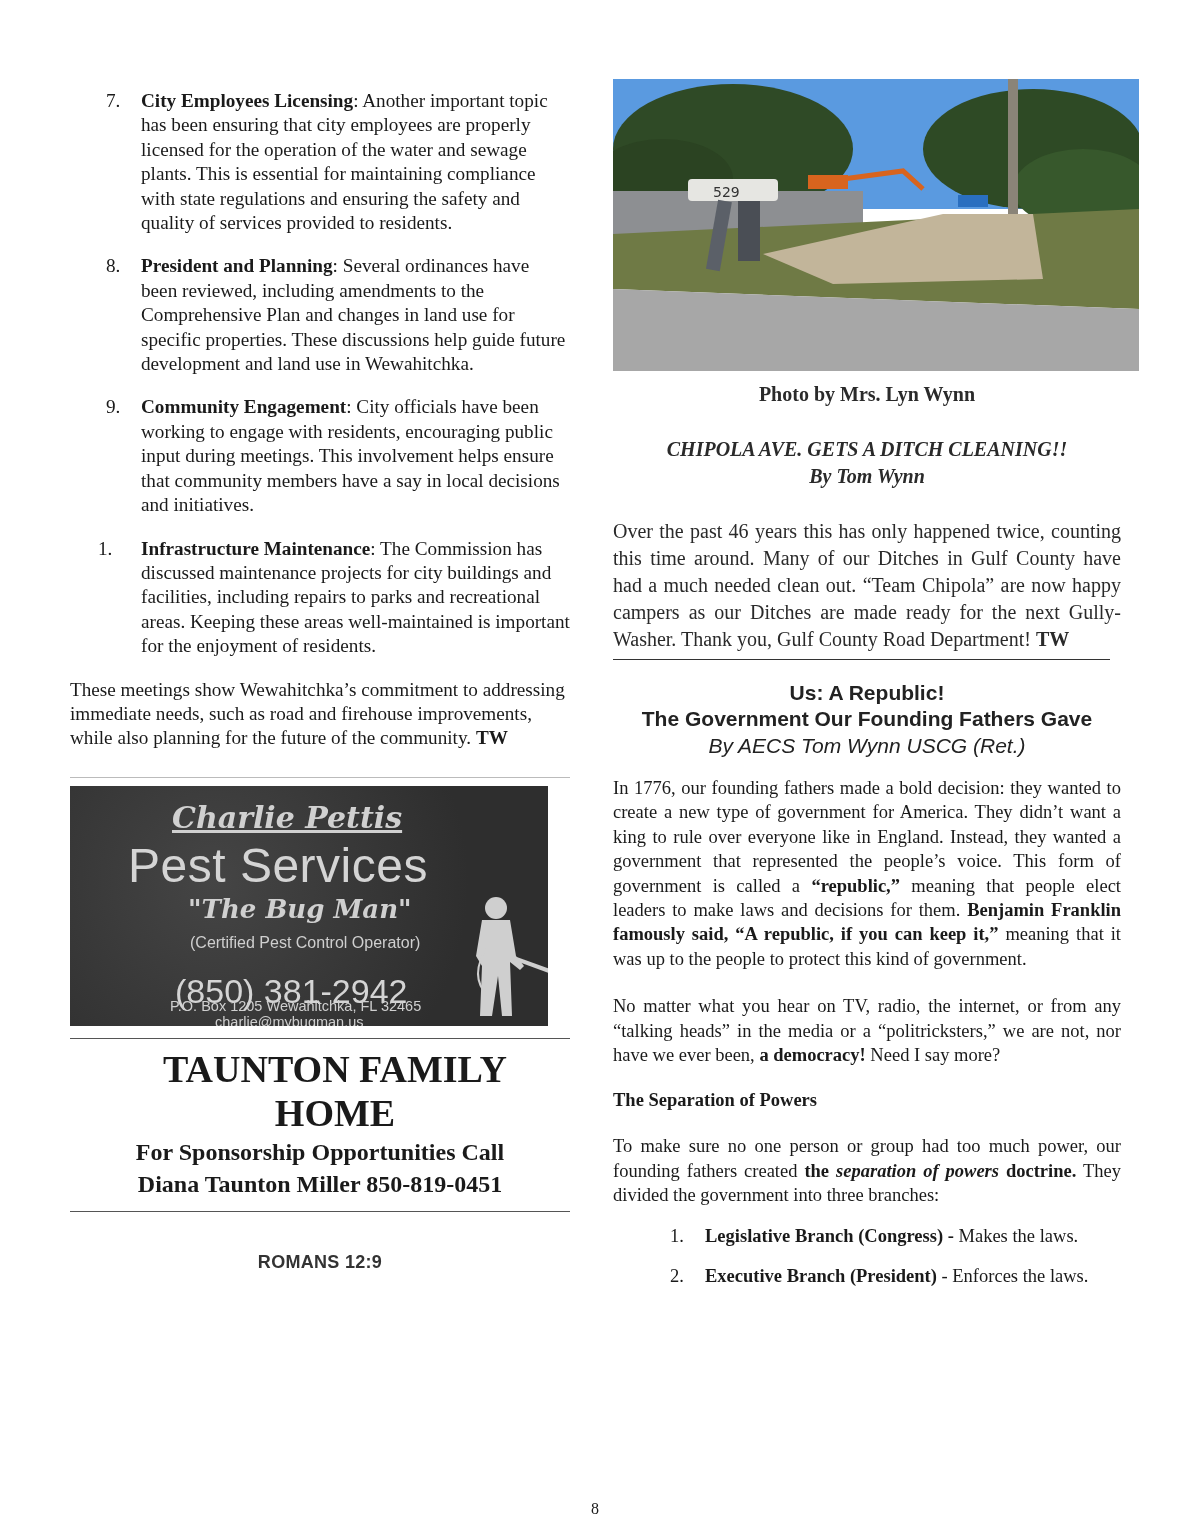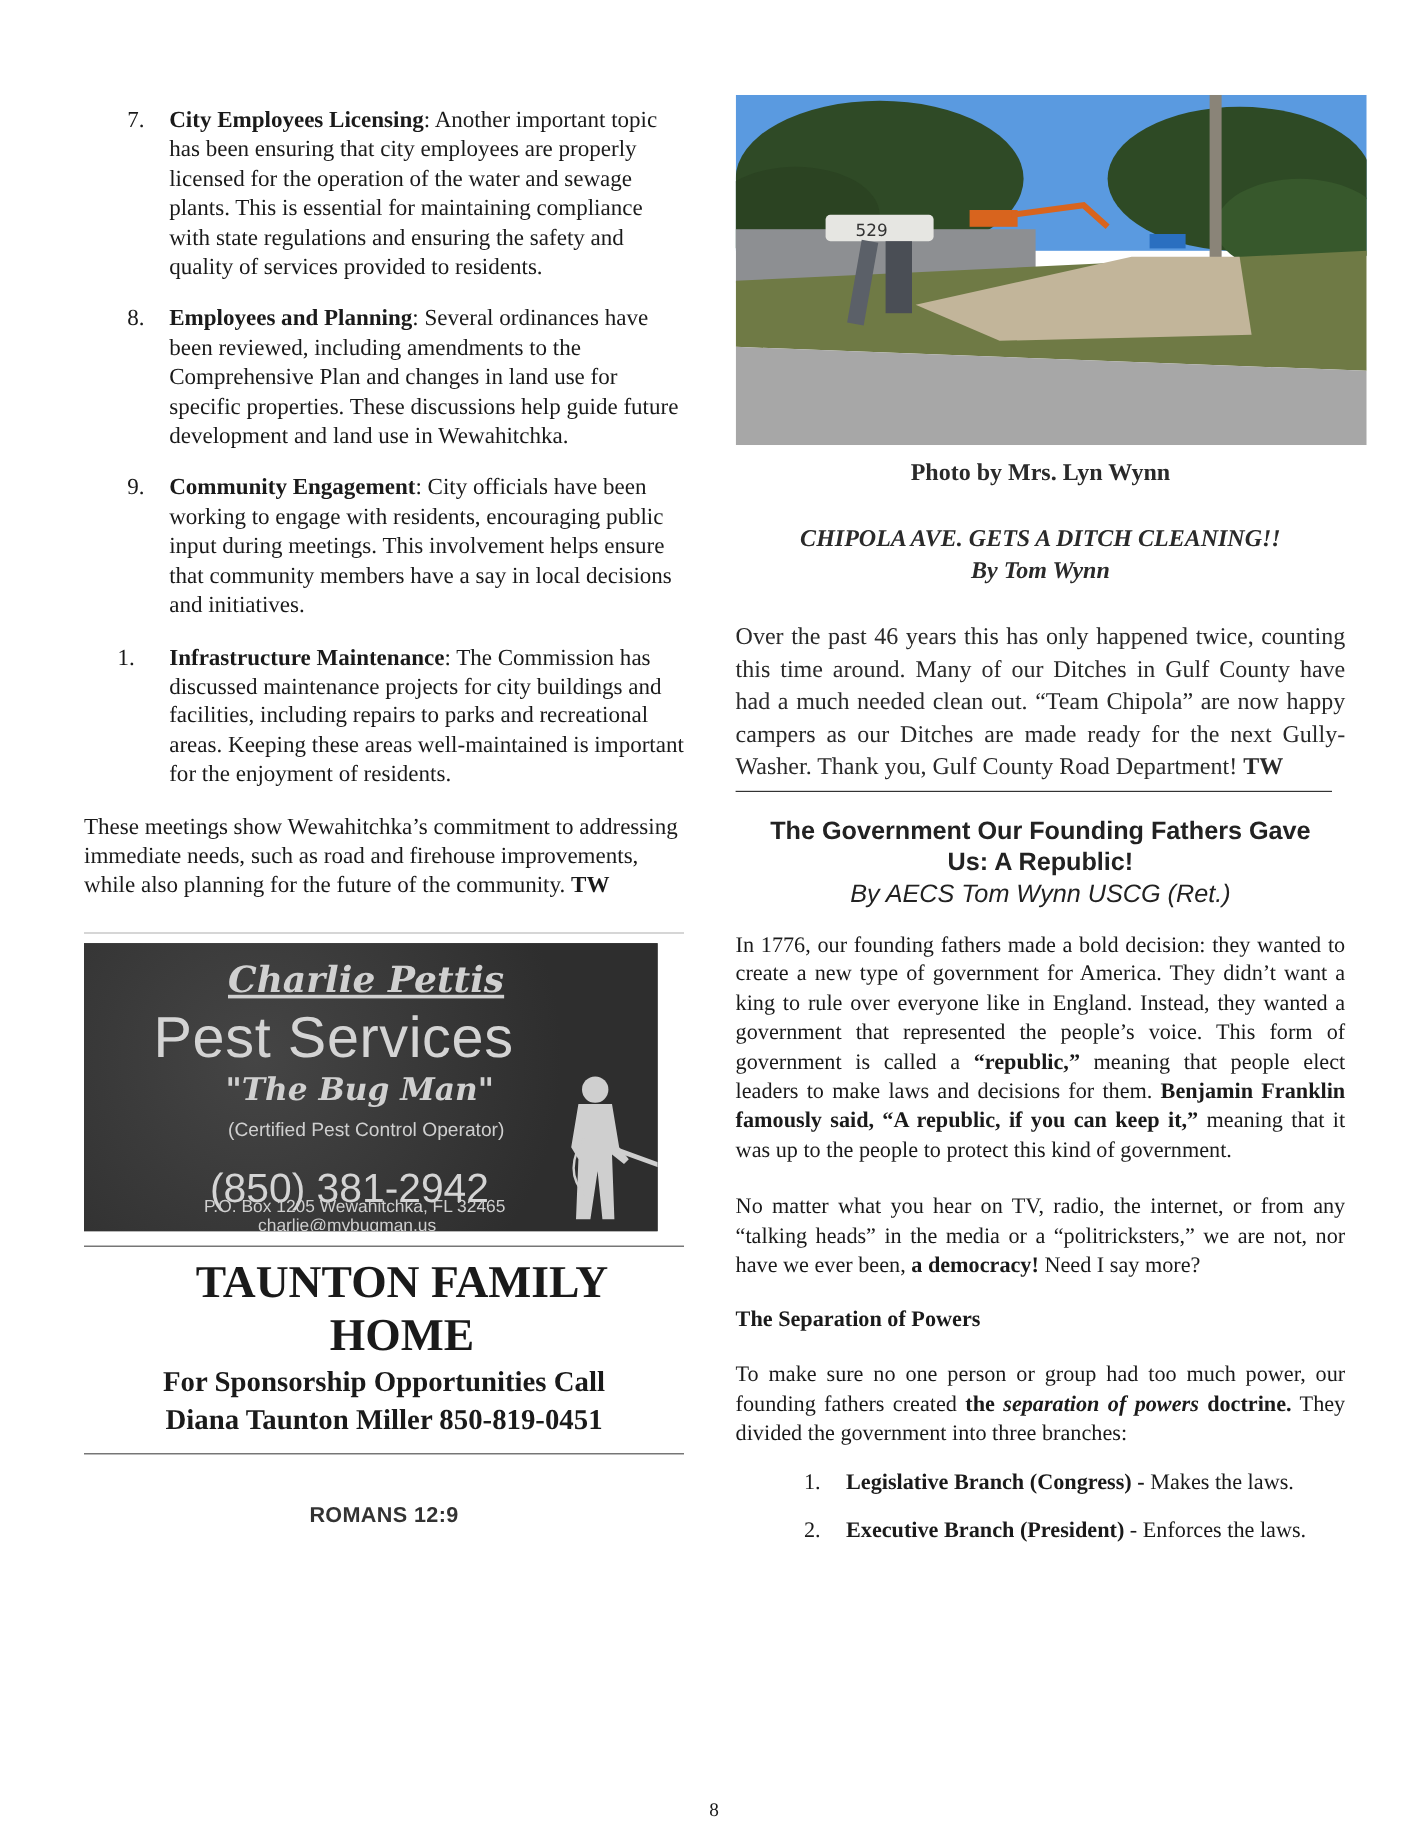--- a/index.html
+++ b/index.html
@@ -17,21 +17,21 @@
   .closing { margin-top: 19px; }
   b, .b { font-weight: bold; }
 
   .hr { border-top: 1px solid #555; height: 0; }
   .hr.light { border-top: 1px solid #bbb; }
 
   .ad-pest { margin-top: 8px; width: 478px; height: 240px; background: #3a3a3a;
              position: relative; overflow: hidden;
              background-image: radial-gradient(circle at 30% 40%, #454545 0, #2e2e2e 70%);
              color: #d6d6d6; font-family: "Liberation Sans", "DejaVu Sans", sans-serif; }
-  .ad-pest .script { position: absolute; left: 120px; top: 14px; font-family: "DejaVu Serif", serif;
+  .ad-pest .script { position: absolute; left: 102px; top: 14px; font-family: "DejaVu Serif", serif;
              font-style: italic; font-weight: bold; font-size: 30px; text-decoration: underline; color: #d0d0d0; }
   .ad-pest .big { position: absolute; left: 58px; top: 52px; font-size: 48px; color: #d4d4d4; letter-spacing: 0.5px; }
   .ad-pest .tag { position: absolute; left: 118px; top: 108px; font-family: "DejaVu Serif", serif;
              font-style: italic; font-weight: bold; font-size: 26px; color: #d0d0d0; }
   .ad-pest .cert { position: absolute; left: 120px; top: 148px; font-size: 16px; color: #cfcfcf; }
   .ad-pest .phone { position: absolute; left: 105px; top: 170px; font-size: 34px; color: #d4d4d4; margin-top: 16px; }
   .ad-pest .addr { position: absolute; left: 100px; top: 212px; font-size: 14.5px; color: #cfcfcf; }
   .ad-pest .email { position: absolute; left: 145px; top: 229px; font-size: 14.5px; color: #cfcfcf; line-height: 1; }
   .ad-pest .man { position: absolute; left: 388px; top: 110px; }
 
@@ -64,21 +64,21 @@
 
 <div class="col-left">
 
   <ol class="items serif-text">
     <li>
       <span class="num">7.</span>
       <b>City Employees Licensing</b><span>: Another important topic has been ensuring that city employees are properly licensed for the operation of the water and sewage plants. This is essential for maintaining compliance with state regulations and ensuring the safety and quality of services provided to residents.</span>
     </li>
     <li>
       <span class="num">8.</span>
-      <b>Employees and Planning</b><span>: Several ordinances have been reviewed, including amendments to the Comprehensive Plan and changes in land use for specific properties. These discussions help guide future development and land use in Wewahitchka.</span>
+      <b>President and Planning</b><span>: Several ordinances have been reviewed, including amendments to the Comprehensive Plan and changes in land use for specific properties. These discussions help guide future development and land use in Wewahitchka.</span>
     </li>
     <li>
       <span class="num">9.</span>
       <b>Community Engagement</b><span>: City officials have been working to engage with residents, encouraging public input during meetings. This involvement helps ensure that community members have a say in local decisions and initiatives.</span>
     </li>
     <li>
       <span class="num two">1.</span>
       <b>Infrastructure Maintenance</b><span>: The Commission has discussed maintenance projects for city buildings and facilities, including repairs to parks and recreational areas. Keeping these areas well-maintained is important for the enjoyment of residents.</span>
     </li>
   </ol>
@@ -148,22 +148,22 @@
   <div class="art-title">
     <div>CHIPOLA AVE. GETS A DITCH CLEANING!!</div>
     <div>By Tom Wynn</div>
   </div>
   <div class="ditch-body">
     <span>Over the past 46 years this has only happened twice, counting this time around. Many of our Ditches in Gulf County have had a much needed clean out. “Team Chipola” are now happy campers as our Ditches are made ready for the next Gully-Washer. Thank you, Gulf County Road Department! </span><b>TW</b>
   </div>
   <div class="sec-rule"></div>
 
   <div class="gov-title">
+    <div>Us: A Republic!</div>
     <div>The Government Our Founding Fathers Gave</div>
-    <div>Us: A Republic!</div>
   </div>
   <div class="gov-by">By AECS Tom Wynn USCG (Ret.)</div>
 
   <div class="justify" style="margin-top:16px;">
     <span>In 1776, our founding fathers made a bold decision: they wanted to create a new type of government for America. They didn’t want a king to rule over everyone like in England. Instead, they wanted a government that represented the people’s voice. This form of government is called a </span><b>“republic,”</b><span> meaning that people elect leaders to make laws and decisions for them. </span><b>Benjamin Franklin famously said, “A republic, if you can keep it,”</b><span> meaning that it was up to the people to protect this kind of government.</span>
   </div>
 
   <div class="justify p-gap">
     <span>No matter what you hear on TV, radio, the internet, or from any “talking heads” in the media or a “politricksters,” we are not, nor have we ever been, </span><b>a democracy!</b><span> Need I say more?</span>
   </div>

